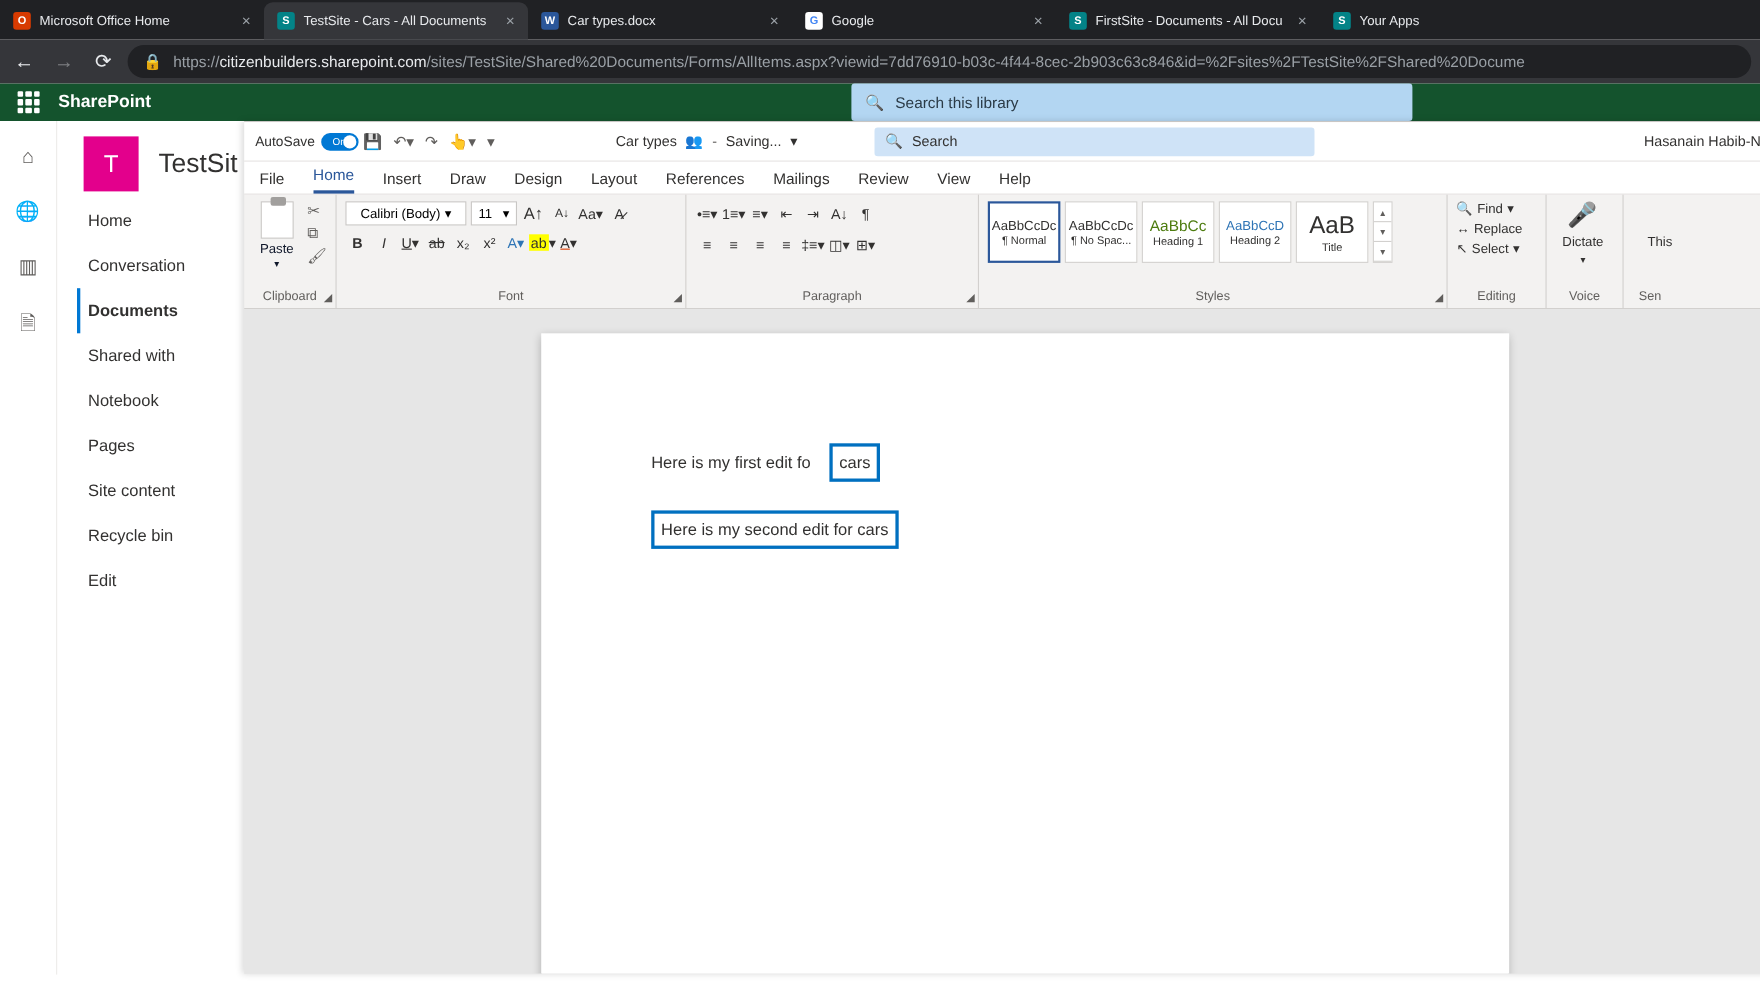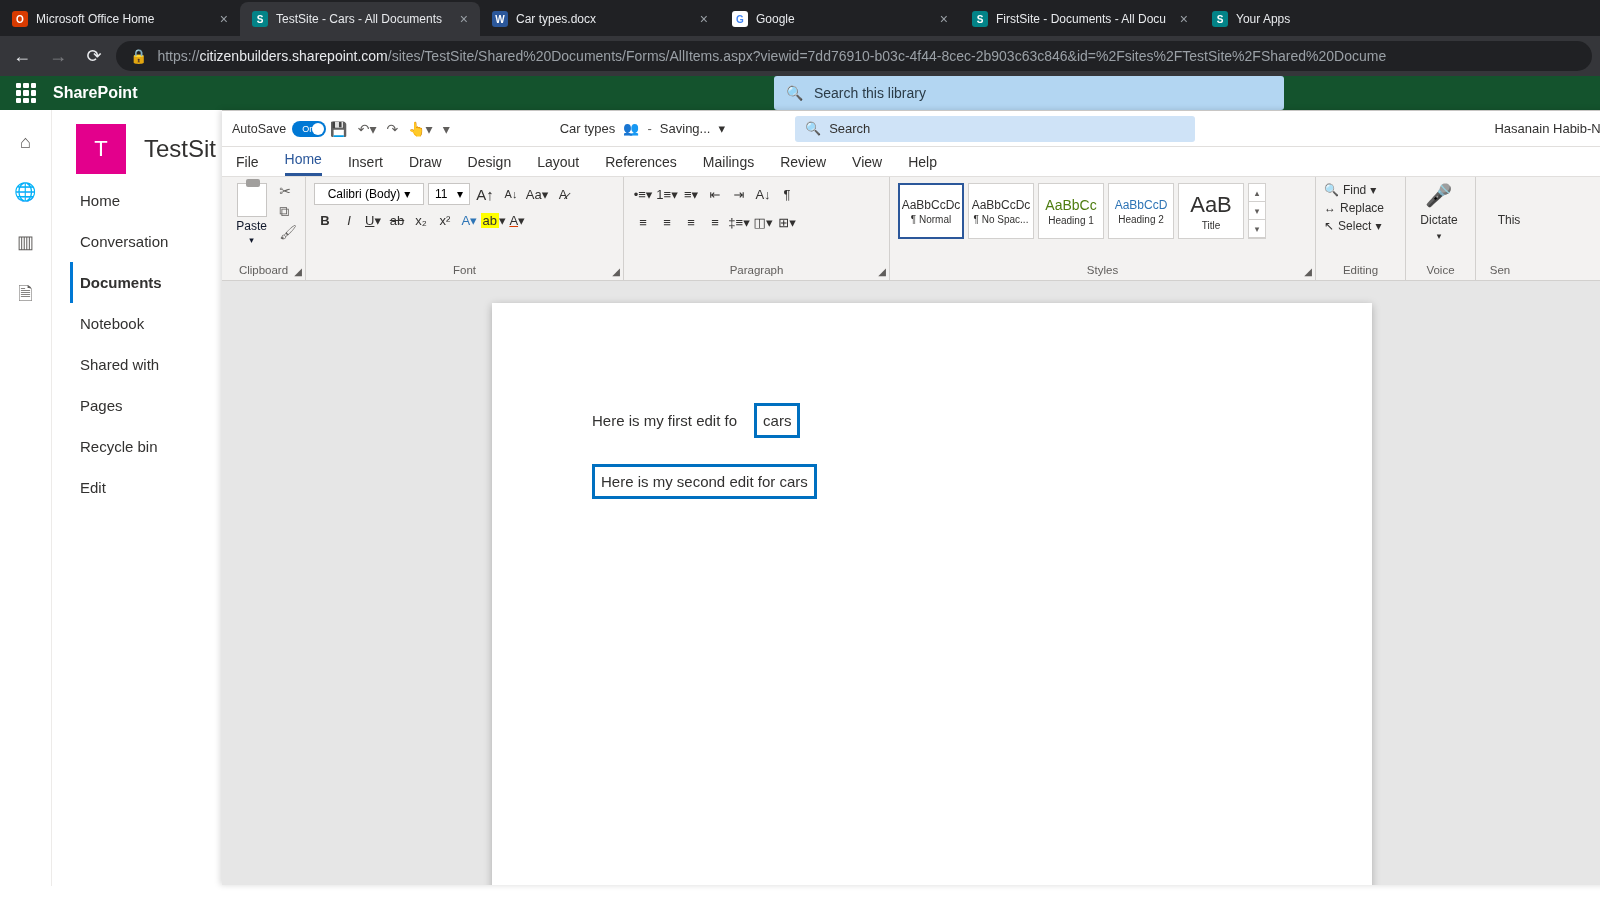--- a/index.html
+++ b/index.html
@@ -173,23 +173,24 @@
   <div class="sp-body">
     <div class="site-hdr">
       <div class="site-logo">T</div>
       <div class="site-name">TestSit</div>
     </div>
 
     <div class="sp-nav">
       <div class="sp-nav-item">Home</div>
       <div class="sp-nav-item">Conversation</div>
       <div class="sp-nav-item sel">Documents</div>
+      <div class="sp-nav-item">Shared with</div>
       <div class="sp-nav-item">Notebook</div>
-      <div class="sp-nav-item">Shared with</div>
       <div class="sp-nav-item">Pages</div>
+      <div class="sp-nav-item">Site content</div>
       <div class="sp-nav-item">Recycle bin</div>
       <div class="sp-nav-item">Edit</div>
     </div>
 
     <div class="word-win">
 
       <div class="word-title">
         <div class="autosave">
           <span>AutoSave</span>
           <span class="toggle"></span>

